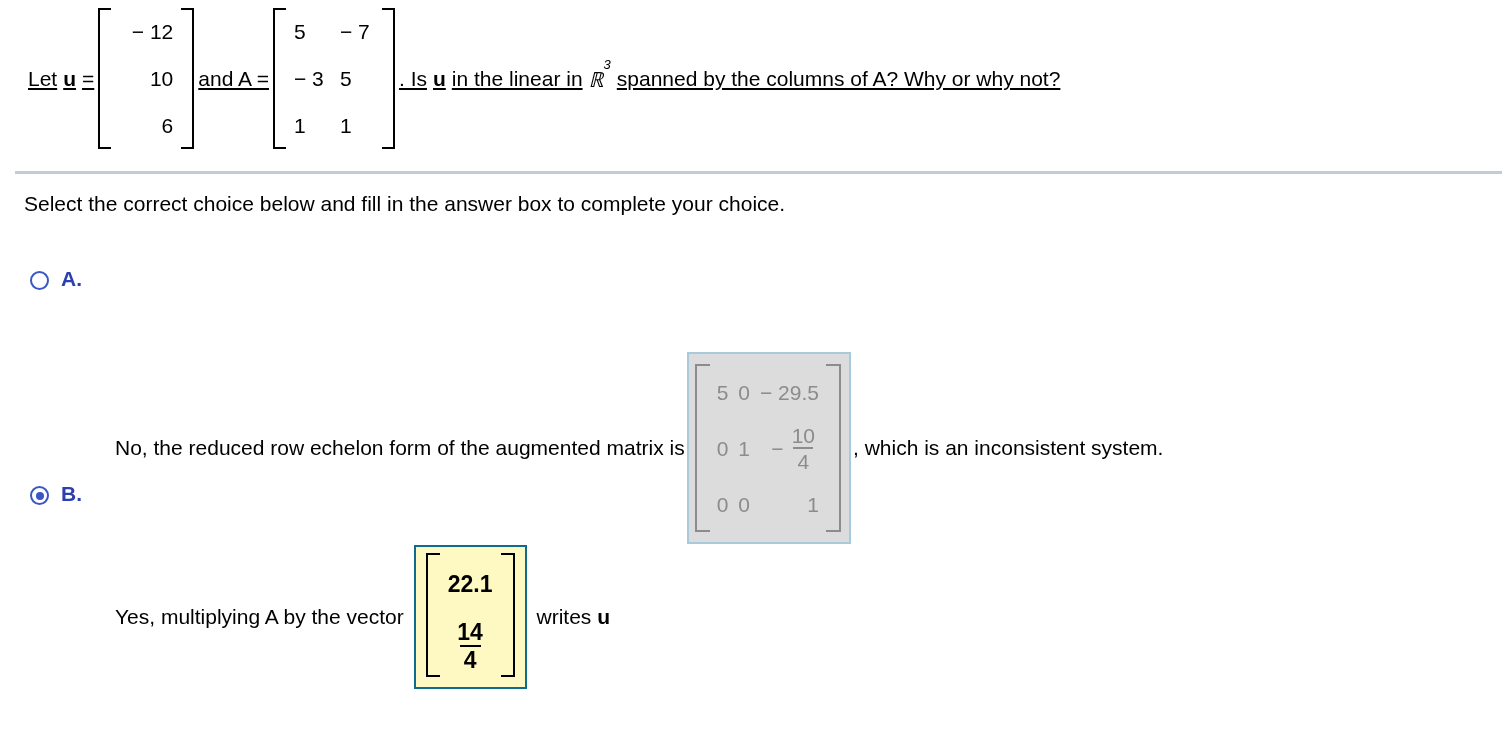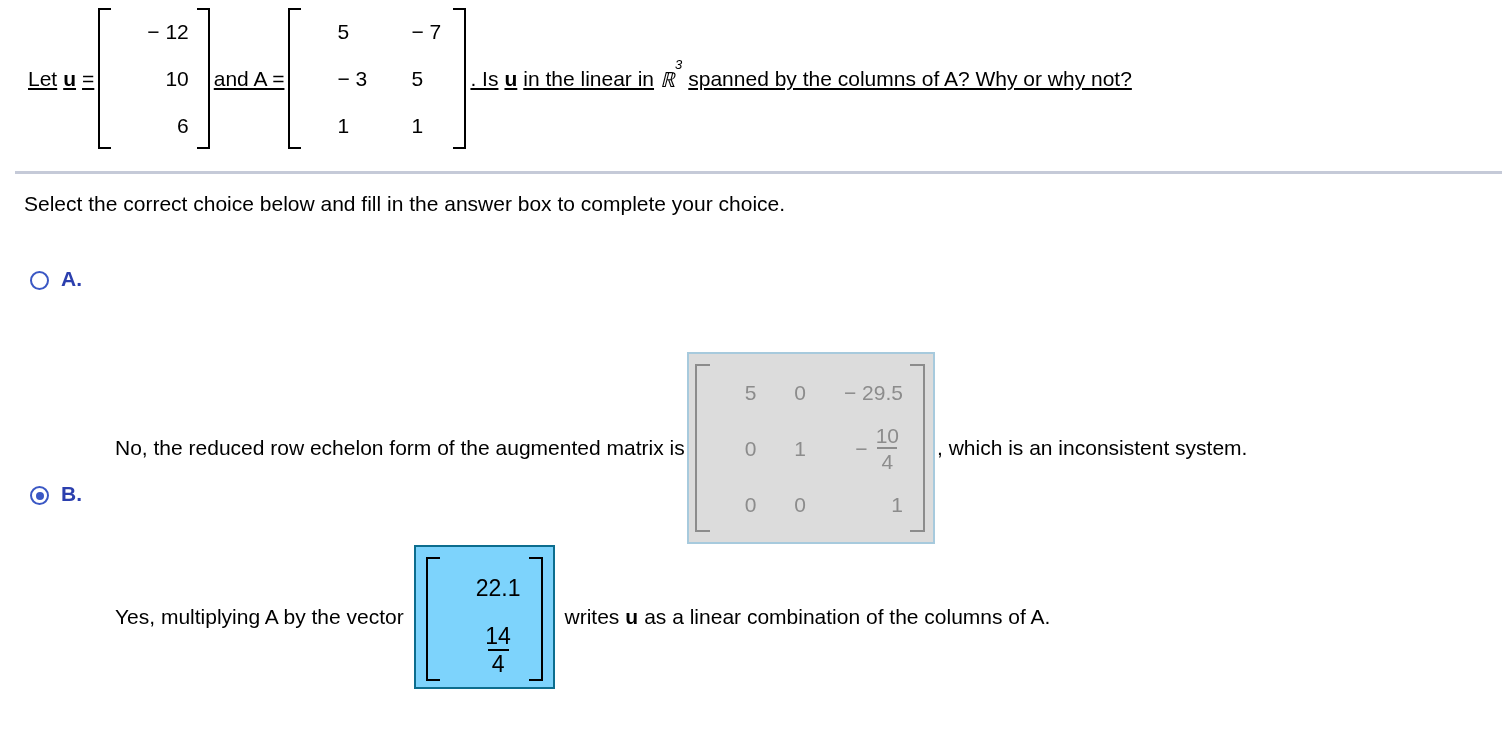--- a/index.html
+++ b/index.html
@@ -33,21 +33,20 @@
 
   .mat-body {
     display: grid;
     align-items: center;
     justify-items: end;
   }
   .mat-cell {
     white-space: nowrap;
     line-height: 1;
     padding: 0 6px;
-    margin-left: 28px;
   }
 
   .frac {
     display: inline-flex;
     flex-direction: column;
     align-items: center;
     vertical-align: middle;
     line-height: 1;
   }
   .frac .num { padding: 0 4px 1px 4px; }
@@ -178,29 +177,30 @@
   #choice-b-body {
     position: absolute;
     left: 115px;
     top: 545px;
     display: flex;
     align-items: center;
     font-size: 21px;
     white-space: nowrap;
   }
   #answer-box-b {
-    background: #7dd3fc;
+    background: #fef9c3;
     border: 2px solid #0c6d8e;
     color: #000000;
     padding: 6px 10px;
     margin: 0 10px;
     display: inline-flex;
-    align-items: flex-end;
+    align-items: flex-start;
     box-sizing: border-box;
     height: 144px;
+    font-weight: bold;
   }
   #answer-box-b .mat-body {
     grid-template-rows: repeat(2, 62px);
     justify-items: center;
     font-size: 23px;
   }
   #answer-box-b .br { width: 12px; flex-basis: 12px; }
   .bold-u { font-weight: bold; }
 </style>
 </head>
@@ -315,14 +315,13 @@
         </span>
       </span>
       <span class="br br-r"></span>
     </span>
   </span>
 
   <span>writes</span>
   <span class="stem-gap"></span>
   <span class="bold-u">u</span>
   <span class="stem-gap"></span>
-  <span>as a linear combination of the columns of A.</span>
 </div>
 
 </body></html>

